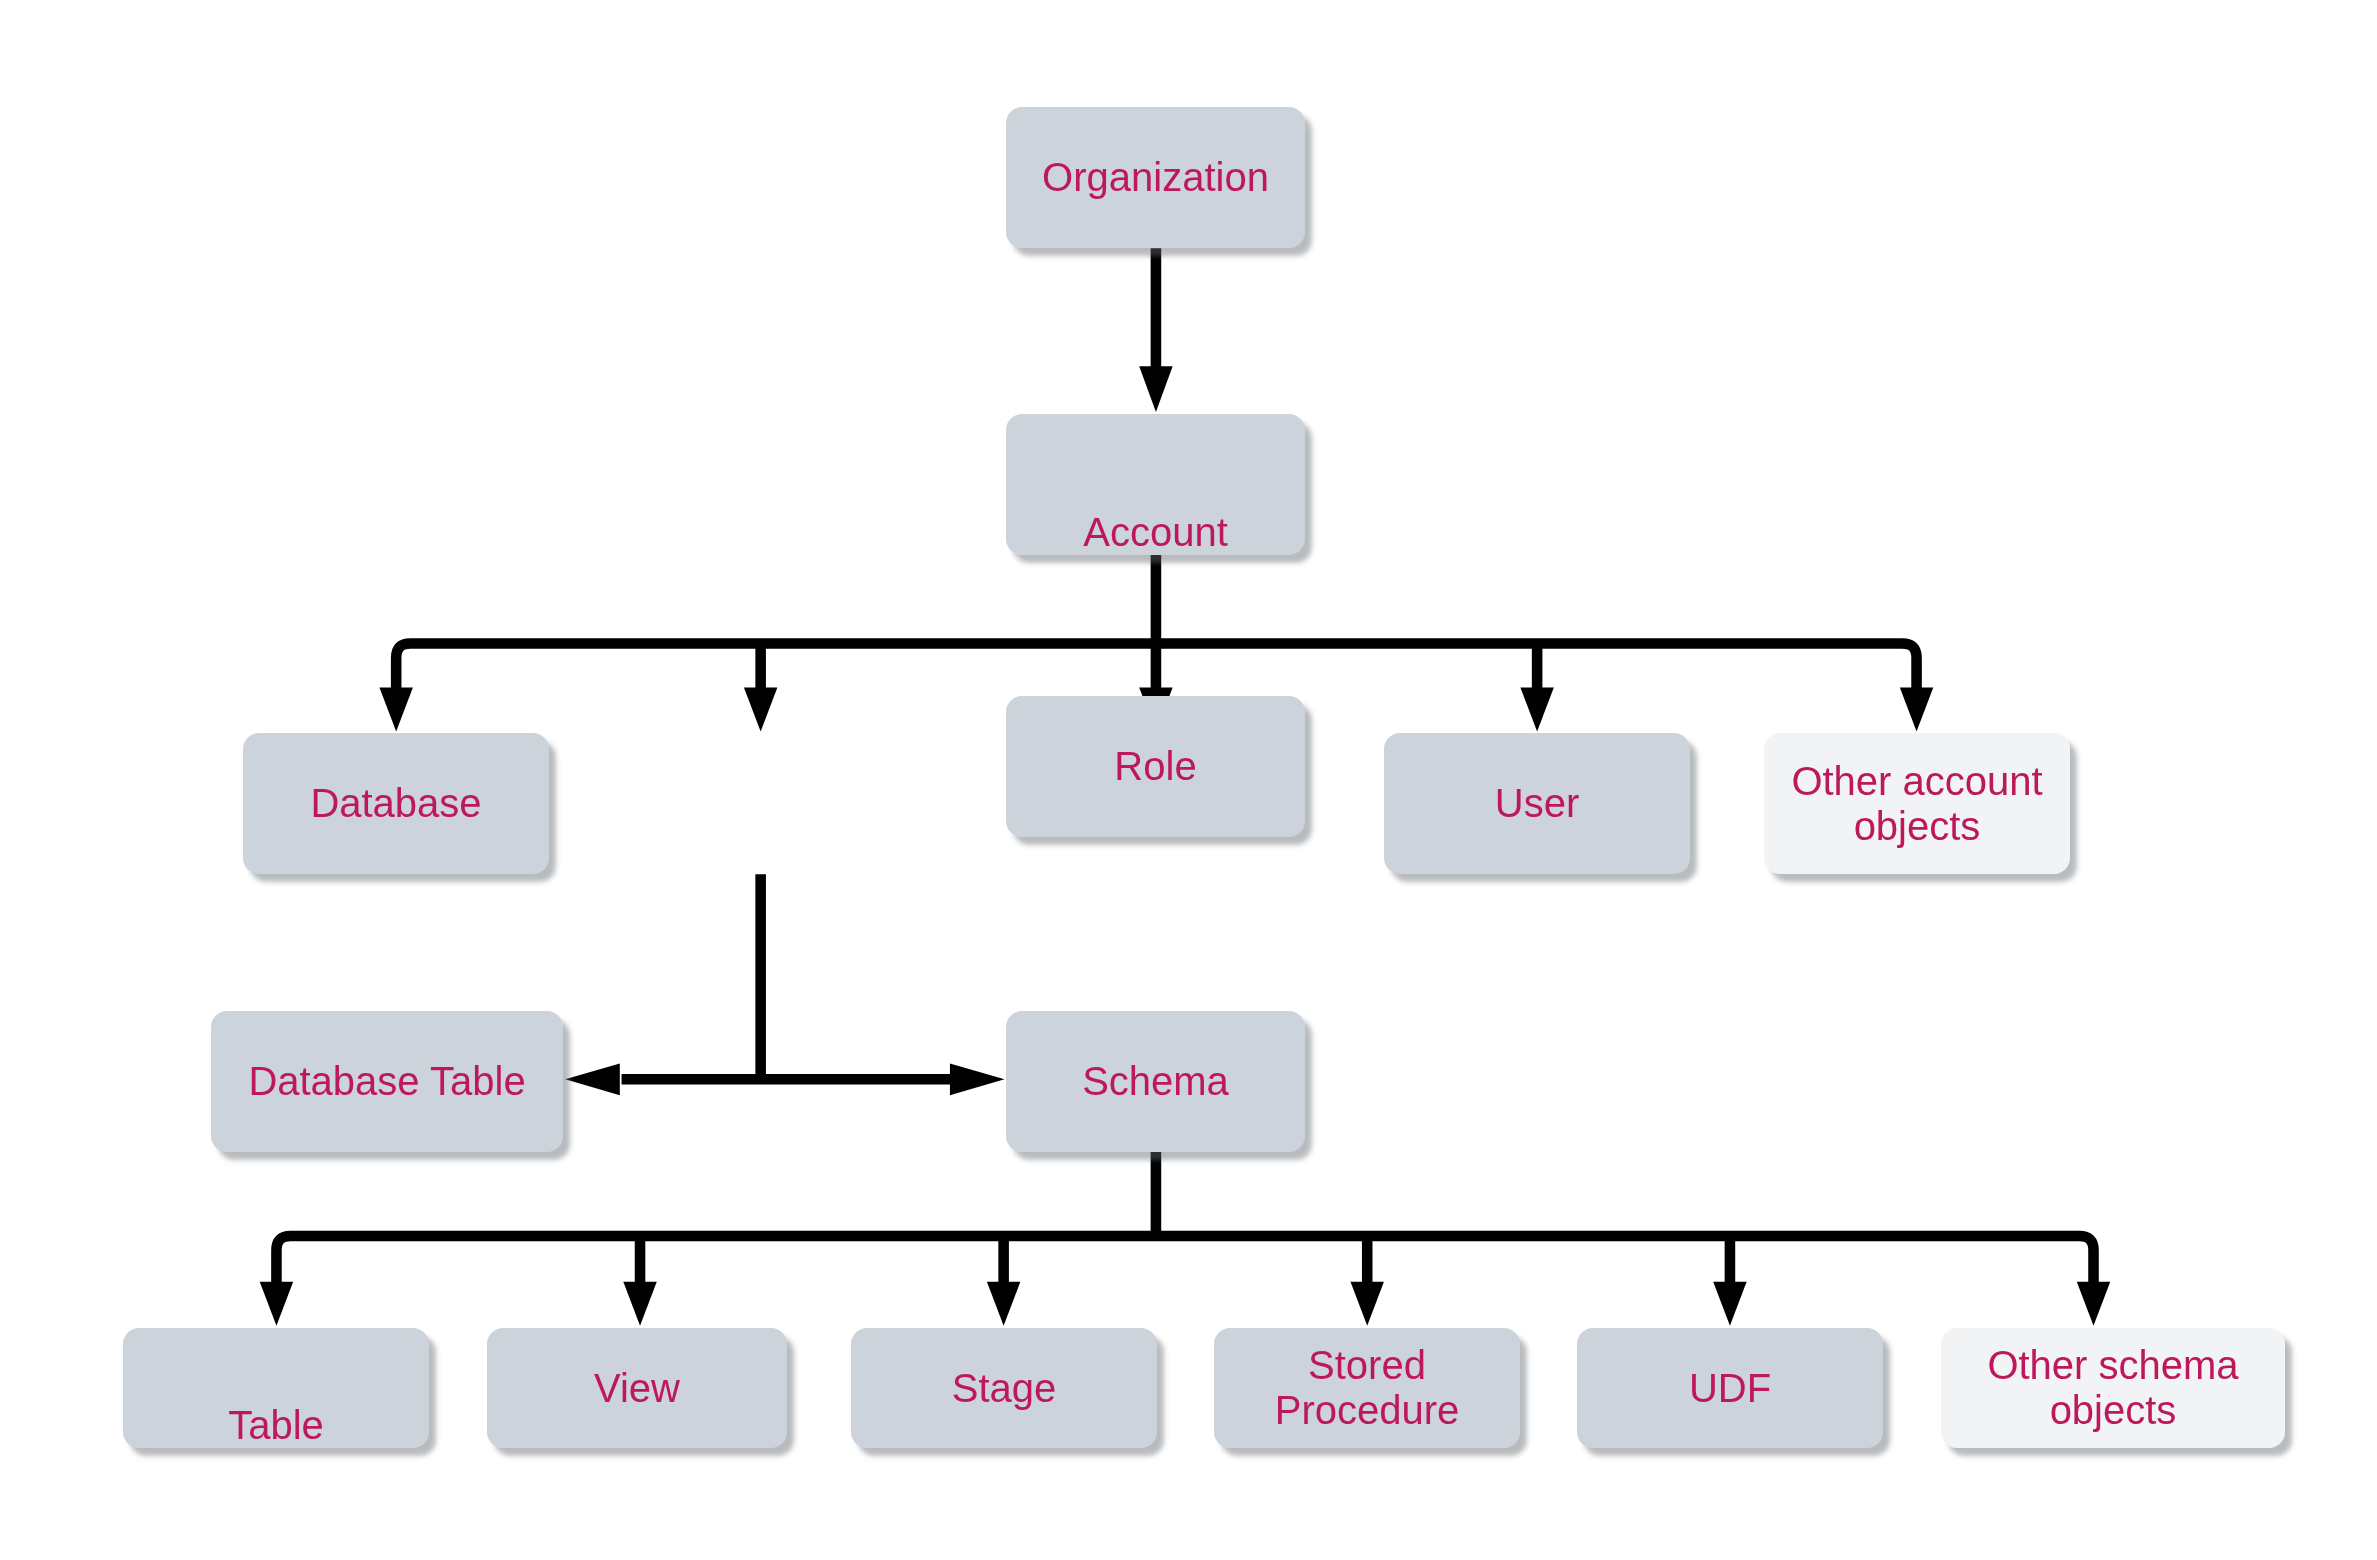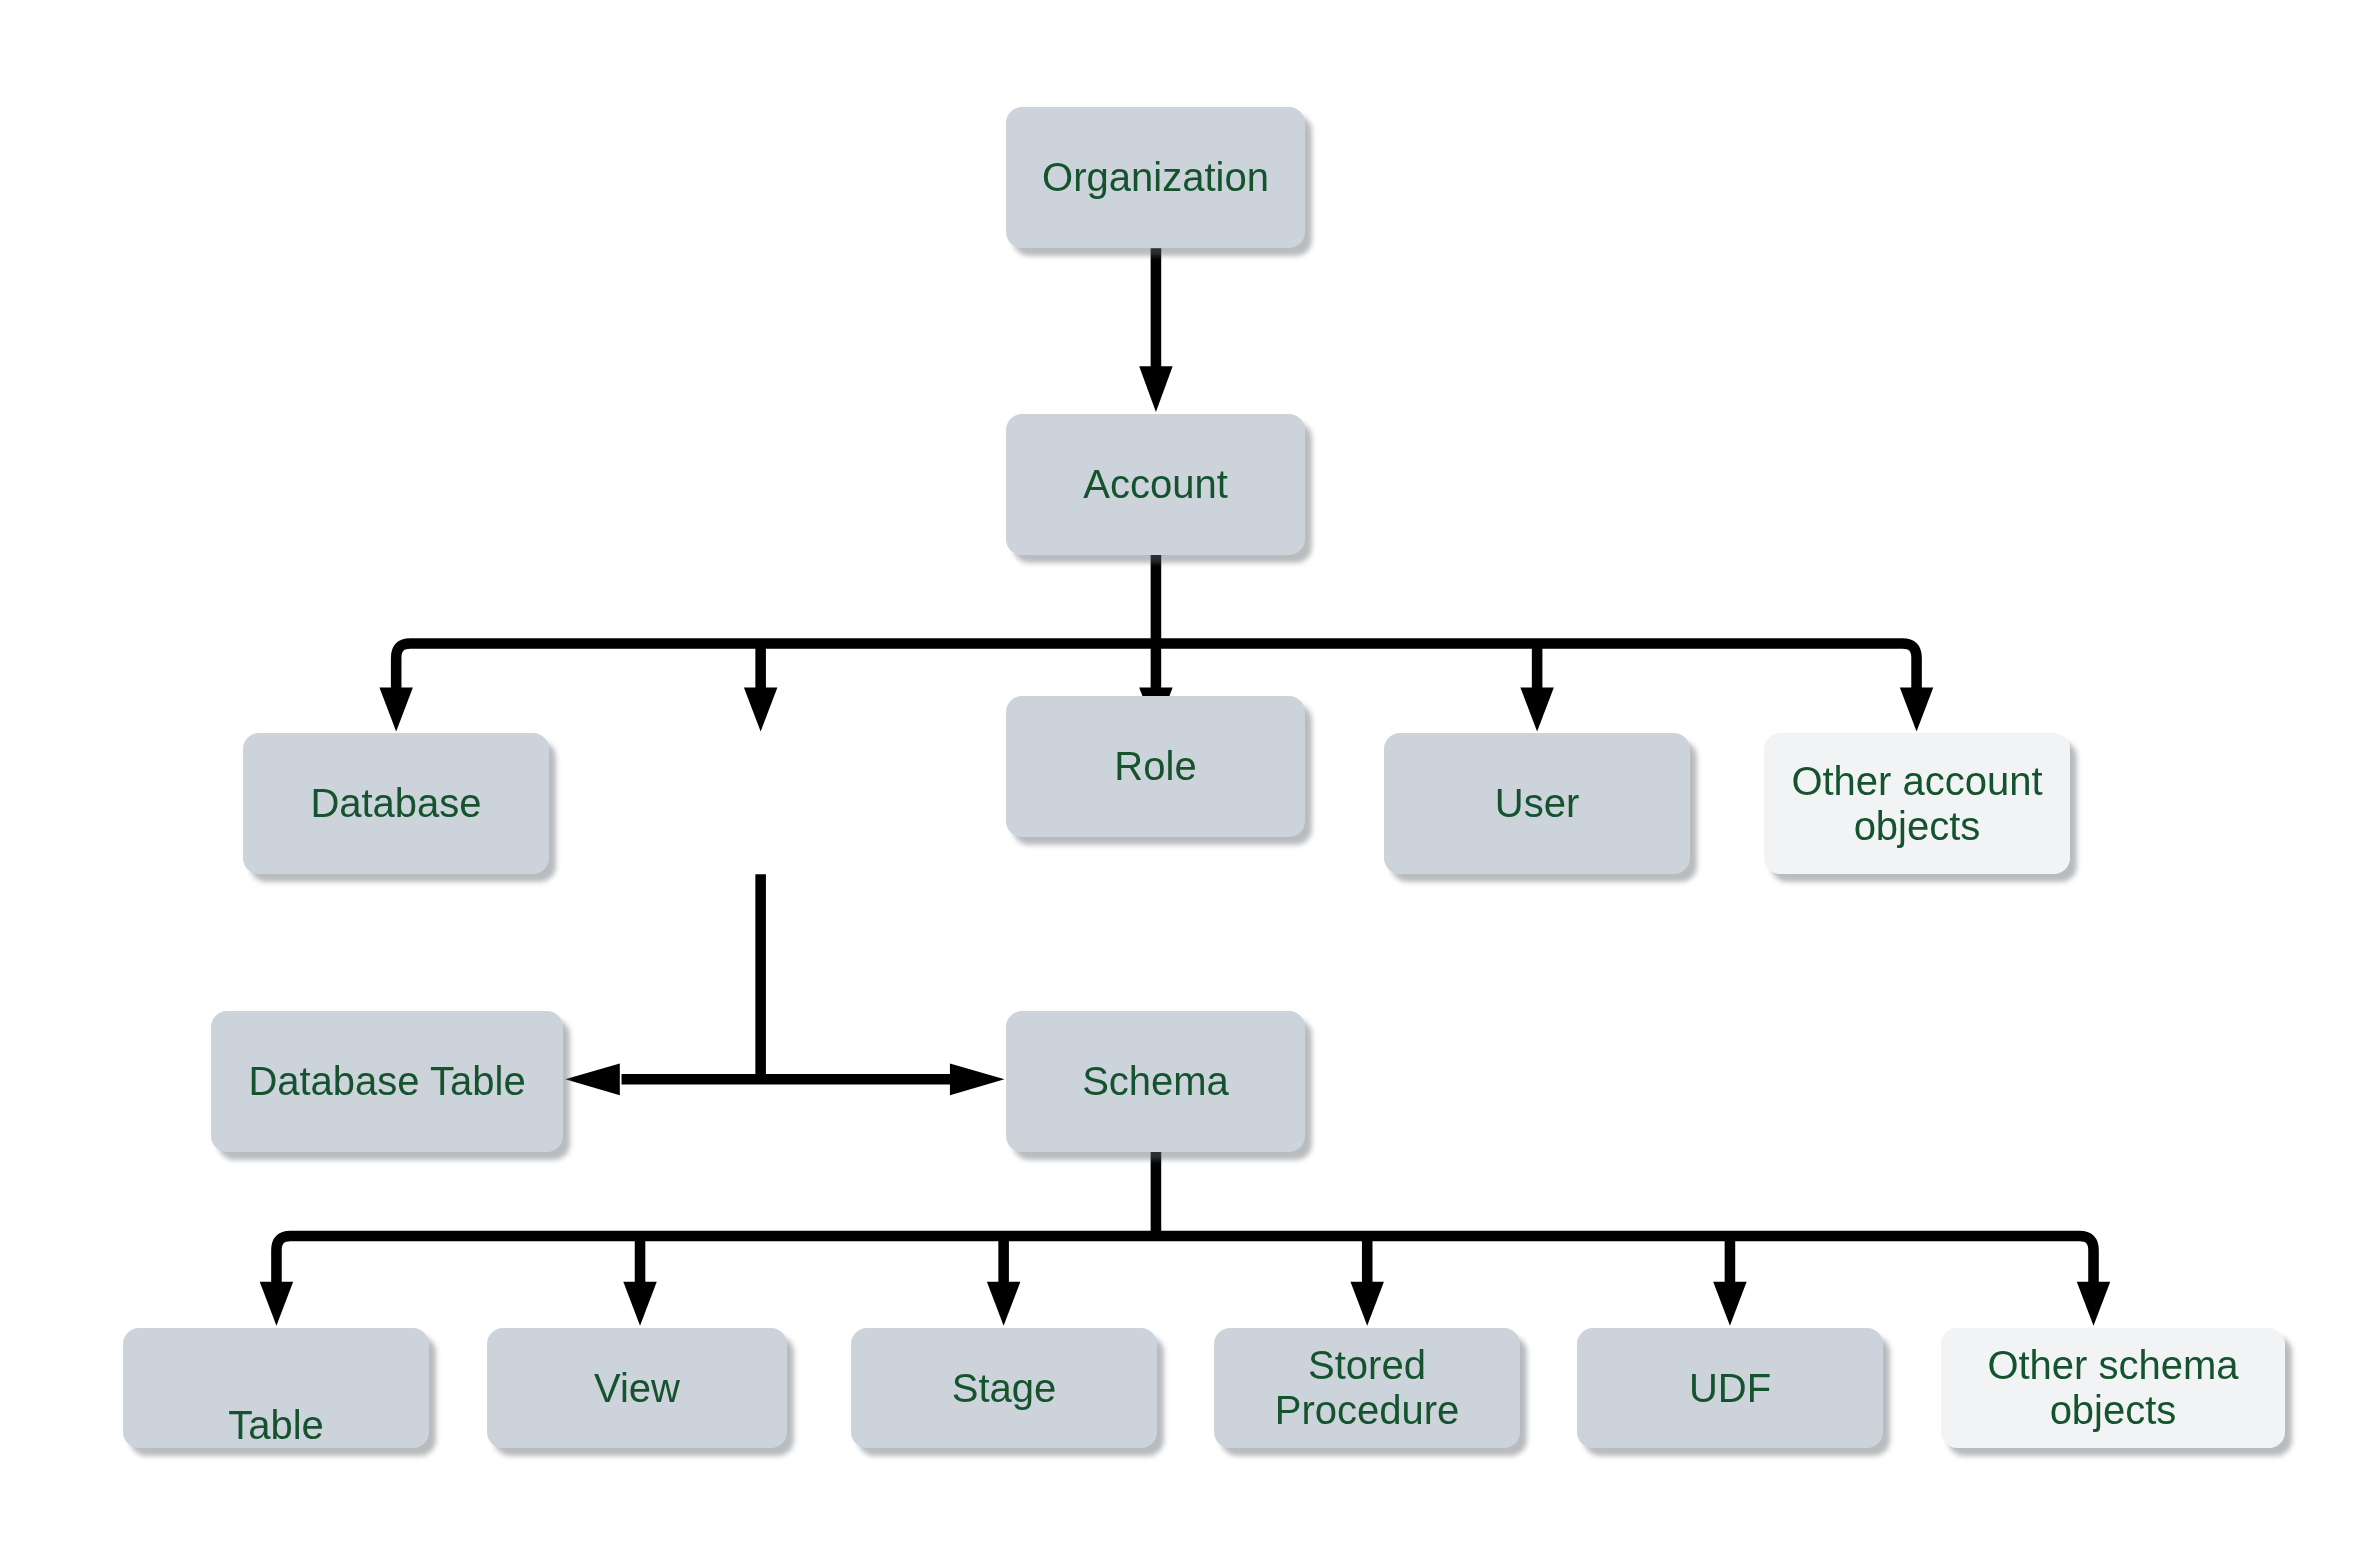--- a/index.html
+++ b/index.html
@@ -33,21 +33,21 @@
   }
   .node {
     position: absolute;
     background: #ccd3da;
     border-radius: 16px;
     box-shadow: 7px 8px 5.3px rgba(100, 106, 112, 0.45);
     display: flex;
     align-items: center;
     justify-content: center;
     text-align: center;
-    color: #14532d;
+    color: #be185d;
     font-size: 40px;
     line-height: 1.12;
   }
   .node.alt {
     background: #f1f3f4;
   }
   .node-label {
     white-space: pre-line;
     display: block;
     padding: 0 8.8px;
@@ -98,21 +98,21 @@
       <polygon points="1534,1456 1572,1456 1553,1506"></polygon>
       <polygon points="1946,1456 1984,1456 1965,1506"></polygon>
       <polygon points="2359,1456 2397,1456 2378,1506"></polygon>
     </g>
   </svg>
 
   <div class="node" style="left:1006px; top:107px; width:299px; height:141px;">
     <span class="node-label">Organization</span>
   </div>
 
-  <div class="node" style="left:1006px; top:414px; width:299px; height:141px;">
+  <div class="node" style="left:1006px; top:414px; width:299px; height:141px;align-items:flex-end;">
     <span class="node-label">Account</span>
   </div>
 
   <div class="node" style="left:243px; top:733px; width:306px; height:141px;">
     <span class="node-label">Database</span>
   </div>
 
 
   <div class="node" style="left:1006px; top:696px; width:299px; height:141px;">
     <span class="node-label">Role</span>

